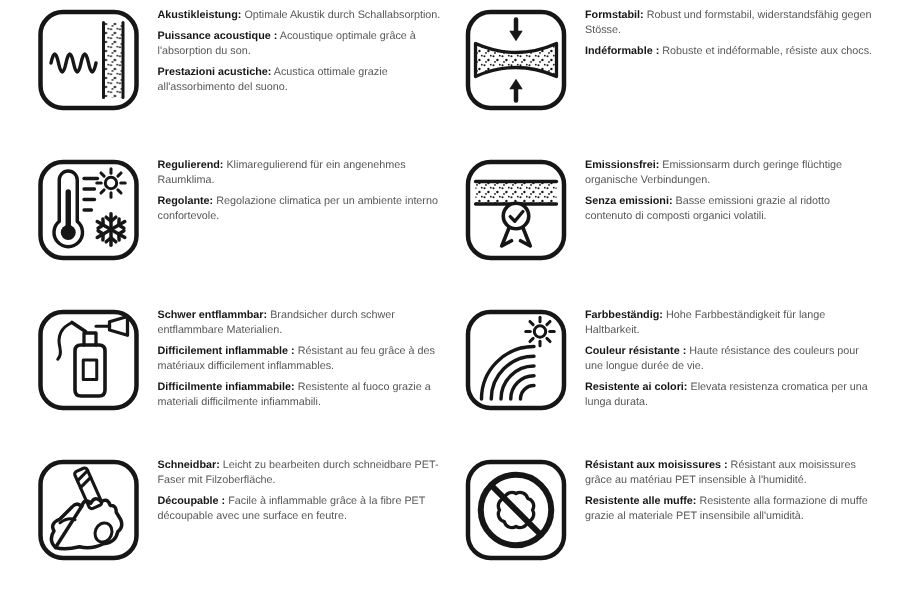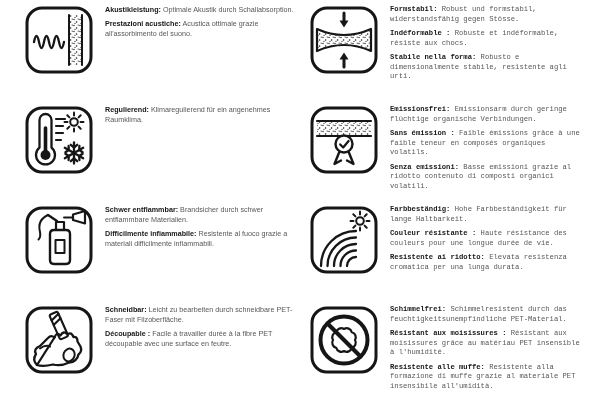--- a/index.html
+++ b/index.html
@@ -1,19 +1,19 @@
 <!DOCTYPE html>
 <html><head>
 <meta charset="utf-8">
 <style>
   html,body{margin:0;padding:0;background:#ffffff;}
   body{width:600px;height:400px;font-family:"Liberation Sans",sans-serif;-webkit-font-smoothing:antialiased;}
   .grid{display:grid;grid-template-columns:300px 300px;grid-auto-rows:100px;width:600px;height:400px;}
   .cell{box-sizing:border-box;display:flex;align-items:flex-start;padding:4px 6px 0 25px;}
-  .cell:nth-child(2n){padding-left:10px;font-family:Liberation Mono, monospace;}
+  .cell:nth-child(2n){padding-left:10px;}
   .icon-box{flex:none;margin-top:2px;}
   .icon-box svg{display:block;}
   .texts{margin-left:12px;width:192px;padding-top:1px;}
   .texts p{margin:0 0 4.5px 0;font-size:7.2px;line-height:1.35;color:#575757;}
   .texts b{color:#161616;font-weight:700;}
 </style>
 </head>
 <body>
 
 <div class="grid">
@@ -31,20 +31,21 @@
           </defs>
         <rect x="2" y="2" width="64" height="64" rx="15" stroke-width="3"></rect>
         <path stroke-width="2.3" d="M9,36 q2.5,-12 5,0 q2.5,12 5,0 q2.5,-12 5,0 q2.5,12 5,0 q2.5,-12 5,0 q2.5,12 5,0"></path>
         <rect x="44" y="9" width="13" height="50" fill="url(#spA)" stroke="none"></rect>
         <line x1="44" y1="9" x2="44" y2="59" stroke-width="2"></line>
         <line x1="57" y1="9" x2="57" y2="59" stroke-width="2"></line>
       </svg>
     </div>
     <div class="texts">
       <p><b>Akustikleistung:</b> <span>Optimale Akustik durch Schallabsorption.</span></p>
+      <p><b>Puissance acoustique :</b> <span>Acoustique optimale grâce à l'absorption du son.</span></p>
       <p><b>Prestazioni acustiche:</b> <span>Acustica ottimale grazie all'assorbimento del suono.</span></p>
     </div>
   </section>
 
   <section class="cell">
     <div class="icon-box">
       <svg width="68" height="68" viewBox="0 0 68 68" fill="none" stroke="#161616" stroke-linecap="round" stroke-linejoin="round">
         <defs>
             <pattern id="spB" width="6" height="6" patternUnits="userSpaceOnUse">
           <circle cx="1" cy="1.5" r="0.7" fill="#161616" stroke="none"></circle>
@@ -57,21 +58,20 @@
         <path d="M7,23 Q34,35 61,23 L61,45 Q34,33 7,45 Z" fill="url(#spB)" stroke-width="2.2"></path>
         <line x1="34" y1="7" x2="34" y2="15" stroke-width="3"></line>
         <polygon points="29.5,14.5 38.5,14.5 34,21.5" fill="#161616" stroke="none"></polygon>
         <line x1="34" y1="61" x2="34" y2="53" stroke-width="3"></line>
         <polygon points="29.5,53.5 38.5,53.5 34,46.5" fill="#161616" stroke="none"></polygon>
       </svg>
     </div>
     <div class="texts">
       <p><b>Formstabil:</b> <span>Robust und formstabil, widerstandsfähig gegen Stösse.</span></p>
       <p><b>Indéformable :</b> <span>Robuste et indéformable, résiste aux chocs.</span></p>
-      <p><b>Stabile nella forma:</b> <span>Robusto e dimensionalmente stabile, resistente agli urti.</span></p>
     </div>
   </section>
 
   <section class="cell">
     <div class="icon-box">
       <svg width="68" height="68" viewBox="0 0 68 68" fill="none" stroke="#161616" stroke-linecap="round" stroke-linejoin="round">
         <rect x="2" y="2" width="64" height="64" rx="15" stroke-width="3"></rect>
         <path stroke-width="2.3" d="M14.5,14 a6,6 0 0 1 12,0 L26.5,41.6 A9.5,9.5 0 1 1 14.5,41.6 Z"></path>
         <circle cx="20.5" cy="49" r="5" fill="#161616" stroke="none"></circle>
         <line x1="20.5" y1="46" x2="20.5" y2="22" stroke-width="3.6"></line>
@@ -98,20 +98,21 @@
           <path d="M45.8,55.2 L49,52.5 L52.2,55.2"></path>
           <path d="M40.4,46.2 L43.8,44 L43.6,40"></path>
           <path d="M57.6,47.8 L54.2,50 L54.4,54"></path>
           <path d="M40.4,47.8 L43.8,50 L43.6,54"></path>
           <path d="M57.6,46.2 L54.2,44 L54.4,40"></path>
         </g>
       </svg>
     </div>
     <div class="texts">
       <p><b>Regulierend:</b> <span>Klimaregulierend für ein angenehmes Raumklima.</span></p>
+      <p><b>Regolante:</b> <span>Regolazione climatica per un ambiente interno confortevole.</span></p>
     </div>
   </section>
 
   <section class="cell">
     <div class="icon-box">
       <svg width="68" height="68" viewBox="0 0 68 68" fill="none" stroke="#161616" stroke-linecap="round" stroke-linejoin="round">
         <defs>
             <pattern id="spC" width="6" height="6" patternUnits="userSpaceOnUse">
           <circle cx="1" cy="1.5" r="0.7" fill="#161616" stroke="none"></circle>
               <circle cx="3.6" cy="4" r="0.8" fill="#161616" stroke="none"></circle>
@@ -124,40 +125,40 @@
         <line x1="7" y1="15" x2="61" y2="15" stroke-width="2.2"></line>
         <line x1="7" y1="30" x2="61" y2="30" stroke-width="2.2"></line>
         <path d="M29.5,45.5 L24.5,58 L31,54.5" stroke-width="2.4"></path>
         <path d="M38.5,45.5 L43.5,58 L37,54.5" stroke-width="2.4"></path>
         <circle cx="34" cy="38" r="8.5" fill="#ffffff" stroke-width="2.4"></circle>
         <path d="M30.2,38.4 L33.2,41.5 L38.6,35" stroke-width="2.2"></path>
       </svg>
     </div>
     <div class="texts">
       <p><b>Emissionsfrei:</b> <span>Emissionsarm durch geringe flüchtige organische Verbindungen.</span></p>
-      <p><b>Sans émission :</b> <span>Faible émissions grâce à une faible teneur en composés organiques volatils.</span></p>
       <p><b>Senza emissioni:</b> <span>Basse emissioni grazie al ridotto contenuto di composti organici volatili.</span></p>
     </div>
   </section>
 
   <section class="cell">
     <div class="icon-box">
       <svg width="68" height="68" viewBox="0 0 68 68" fill="none" stroke="#161616" stroke-linecap="round" stroke-linejoin="round">
         <rect x="2" y="2" width="64" height="64" rx="15" stroke-width="3"></rect>
         <path stroke-width="2.4" d="M29,24 Q25,24 25,28 L25,54 Q25,58 29,58 L41,58 Q45,58 45,54 L45,28 Q45,24 41,24 Z"></path>
         <path stroke-width="2.2" d="M31,24 L31,16 L39,16 L39,24"></path>
         <line x1="32" y1="15" x2="23" y2="9" stroke-width="2.4"></line>
         <path stroke-width="2" d="M23,9 Q12,14 15,26 Q16,31 13.5,33.5"></path>
         <line x1="39" y1="11.5" x2="48" y2="11.5" stroke-width="2"></line>
         <path stroke-width="2.2" d="M48,8.5 L60,5 L60,17.5 L48,14 Z"></path>
         <rect x="30.5" y="34" width="9" height="13" stroke-width="2"></rect>
       </svg>
     </div>
     <div class="texts">
       <p><b>Schwer entflammbar:</b> <span>Brandsicher durch schwer entflammbare Materialien.</span></p>
+      <p><b>Difficilement inflammable :</b> <span>Résistant au feu grâce à des matériaux difficilement inflammables.</span></p>
       <p><b>Difficilmente infiammabile:</b> <span>Resistente al fuoco grazie a materiali difficilmente infiammabili.</span></p>
     </div>
   </section>
 
   <section class="cell">
     <div class="icon-box">
       <svg width="68" height="68" viewBox="0 0 68 68" fill="none" stroke="#161616" stroke-linecap="round" stroke-linejoin="round">
         <rect x="2" y="2" width="64" height="64" rx="15" stroke-width="3"></rect>
         <g stroke-width="2.3">
           <path d="M37,60 A9,9 0 0 1 46,51"></path>
@@ -175,54 +176,53 @@
           <line x1="43.3" y1="8.3" x2="45.4" y2="10.4"></line>
             <line x1="54.6" y1="19.6" x2="56.7" y2="21.7"></line>
           <line x1="56.7" y1="8.3" x2="54.6" y2="10.4"></line>
             <line x1="45.4" y1="19.6" x2="43.3" y2="21.7"></line>
         </g>
       </svg>
     </div>
     <div class="texts">
       <p><b>Farbbeständig:</b> <span>Hohe Farbbeständigkeit für lange Haltbarkeit.</span></p>
       <p><b>Couleur résistante :</b> <span>Haute résistance des couleurs pour une longue durée de vie.</span></p>
-      <p><b>Resistente ai ridotto:</b> <span>Elevata resistenza cromatica per una lunga durata.</span></p>
+      <p><b>Resistente ai colori:</b> <span>Elevata resistenza cromatica per una lunga durata.</span></p>
     </div>
   </section>
 
   <section class="cell">
     <div class="icon-box">
       <svg width="68" height="68" viewBox="0 0 68 68" fill="none" stroke="#161616" stroke-linecap="round" stroke-linejoin="round">
         <rect x="2" y="2" width="64" height="64" rx="15" stroke-width="3"></rect>
         <g transform="rotate(-24 34 20)" stroke-width="2.1">
           <rect x="29.5" y="6" width="9" height="27" rx="2"></rect>
           <line x1="29.5" y1="12" x2="38.5" y2="8.5"></line>
           <line x1="29.5" y1="17" x2="38.5" y2="13.5"></line>
         </g>
         <path stroke-width="2.3" d="M12,59 Q7,54 11,48 Q8,43 15,40 L23,32 Q26,28.5 29.5,31.5"></path>
         <path stroke-width="2.3" d="M29.5,31.5 Q31.5,25.5 35.5,29.5 Q38.5,24 42.5,28.5 Q46.5,25.5 48.5,31 Q52.5,30.5 52.5,35.5 L55.5,40.5 Q57.5,45.5 53.5,48.5 Q52,56 44,56.5 Q36,60.5 28,58.5 Q18,61 12,59 Z"></path>
         <path stroke-width="2" d="M15,42.5 Q20.5,38.5 25,40.5"></path>
         <ellipse cx="44" cy="49" rx="5.5" ry="6.5" transform="rotate(22 44 49)" stroke-width="2"></ellipse>
       </svg>
     </div>
     <div class="texts">
       <p><b>Schneidbar:</b> <span>Leicht zu bearbeiten durch schneidbare PET-Faser mit Filzoberfläche.</span></p>
-      <p><b>Découpable :</b> <span>Facile à travailler durée à la fibre PET découpable avec une surface en feutre.</span></p>
+      <p><b>Découpable :</b> <span>Facile à inflammable grâce à la fibre PET découpable avec une surface en feutre.</span></p>
     </div>
   </section>
 
   <section class="cell">
     <div class="icon-box">
       <svg width="68" height="68" viewBox="0 0 68 68" fill="none" stroke="#161616" stroke-linecap="round" stroke-linejoin="round">
         <rect x="2" y="2" width="64" height="64" rx="15" stroke-width="3"></rect>
         <path stroke-width="2.2" d="M45,34 A5.2,5.2 0 0 1 41.78,41.78 A5.2,5.2 0 0 1 34,45 A5.2,5.2 0 0 1 26.22,41.78 A5.2,5.2 0 0 1 23,34 A5.2,5.2 0 0 1 26.22,26.22 A5.2,5.2 0 0 1 34,23 A5.2,5.2 0 0 1 41.78,26.22 A5.2,5.2 0 0 1 45,34 Z"></path>
         <circle cx="34" cy="34" r="23.5" stroke-width="4"></circle>
         <line x1="17.5" y1="17.5" x2="50.5" y2="50.5" stroke-width="4"></line>
       </svg>
     </div>
     <div class="texts">
-      <p><b>Schimmelfrei:</b> <span>Schimmelresistent durch das feuchtigkeitsunempfindliche PET-Material.</span></p>
       <p><b>Résistant aux moisissures :</b> <span>Résistant aux moisissures grâce au matériau PET insensible à l'humidité.</span></p>
       <p><b>Resistente alle muffe:</b> <span>Resistente alla formazione di muffe grazie al materiale PET insensibile all'umidità.</span></p>
     </div>
   </section>
 
 </div>
 
 </body></html>

